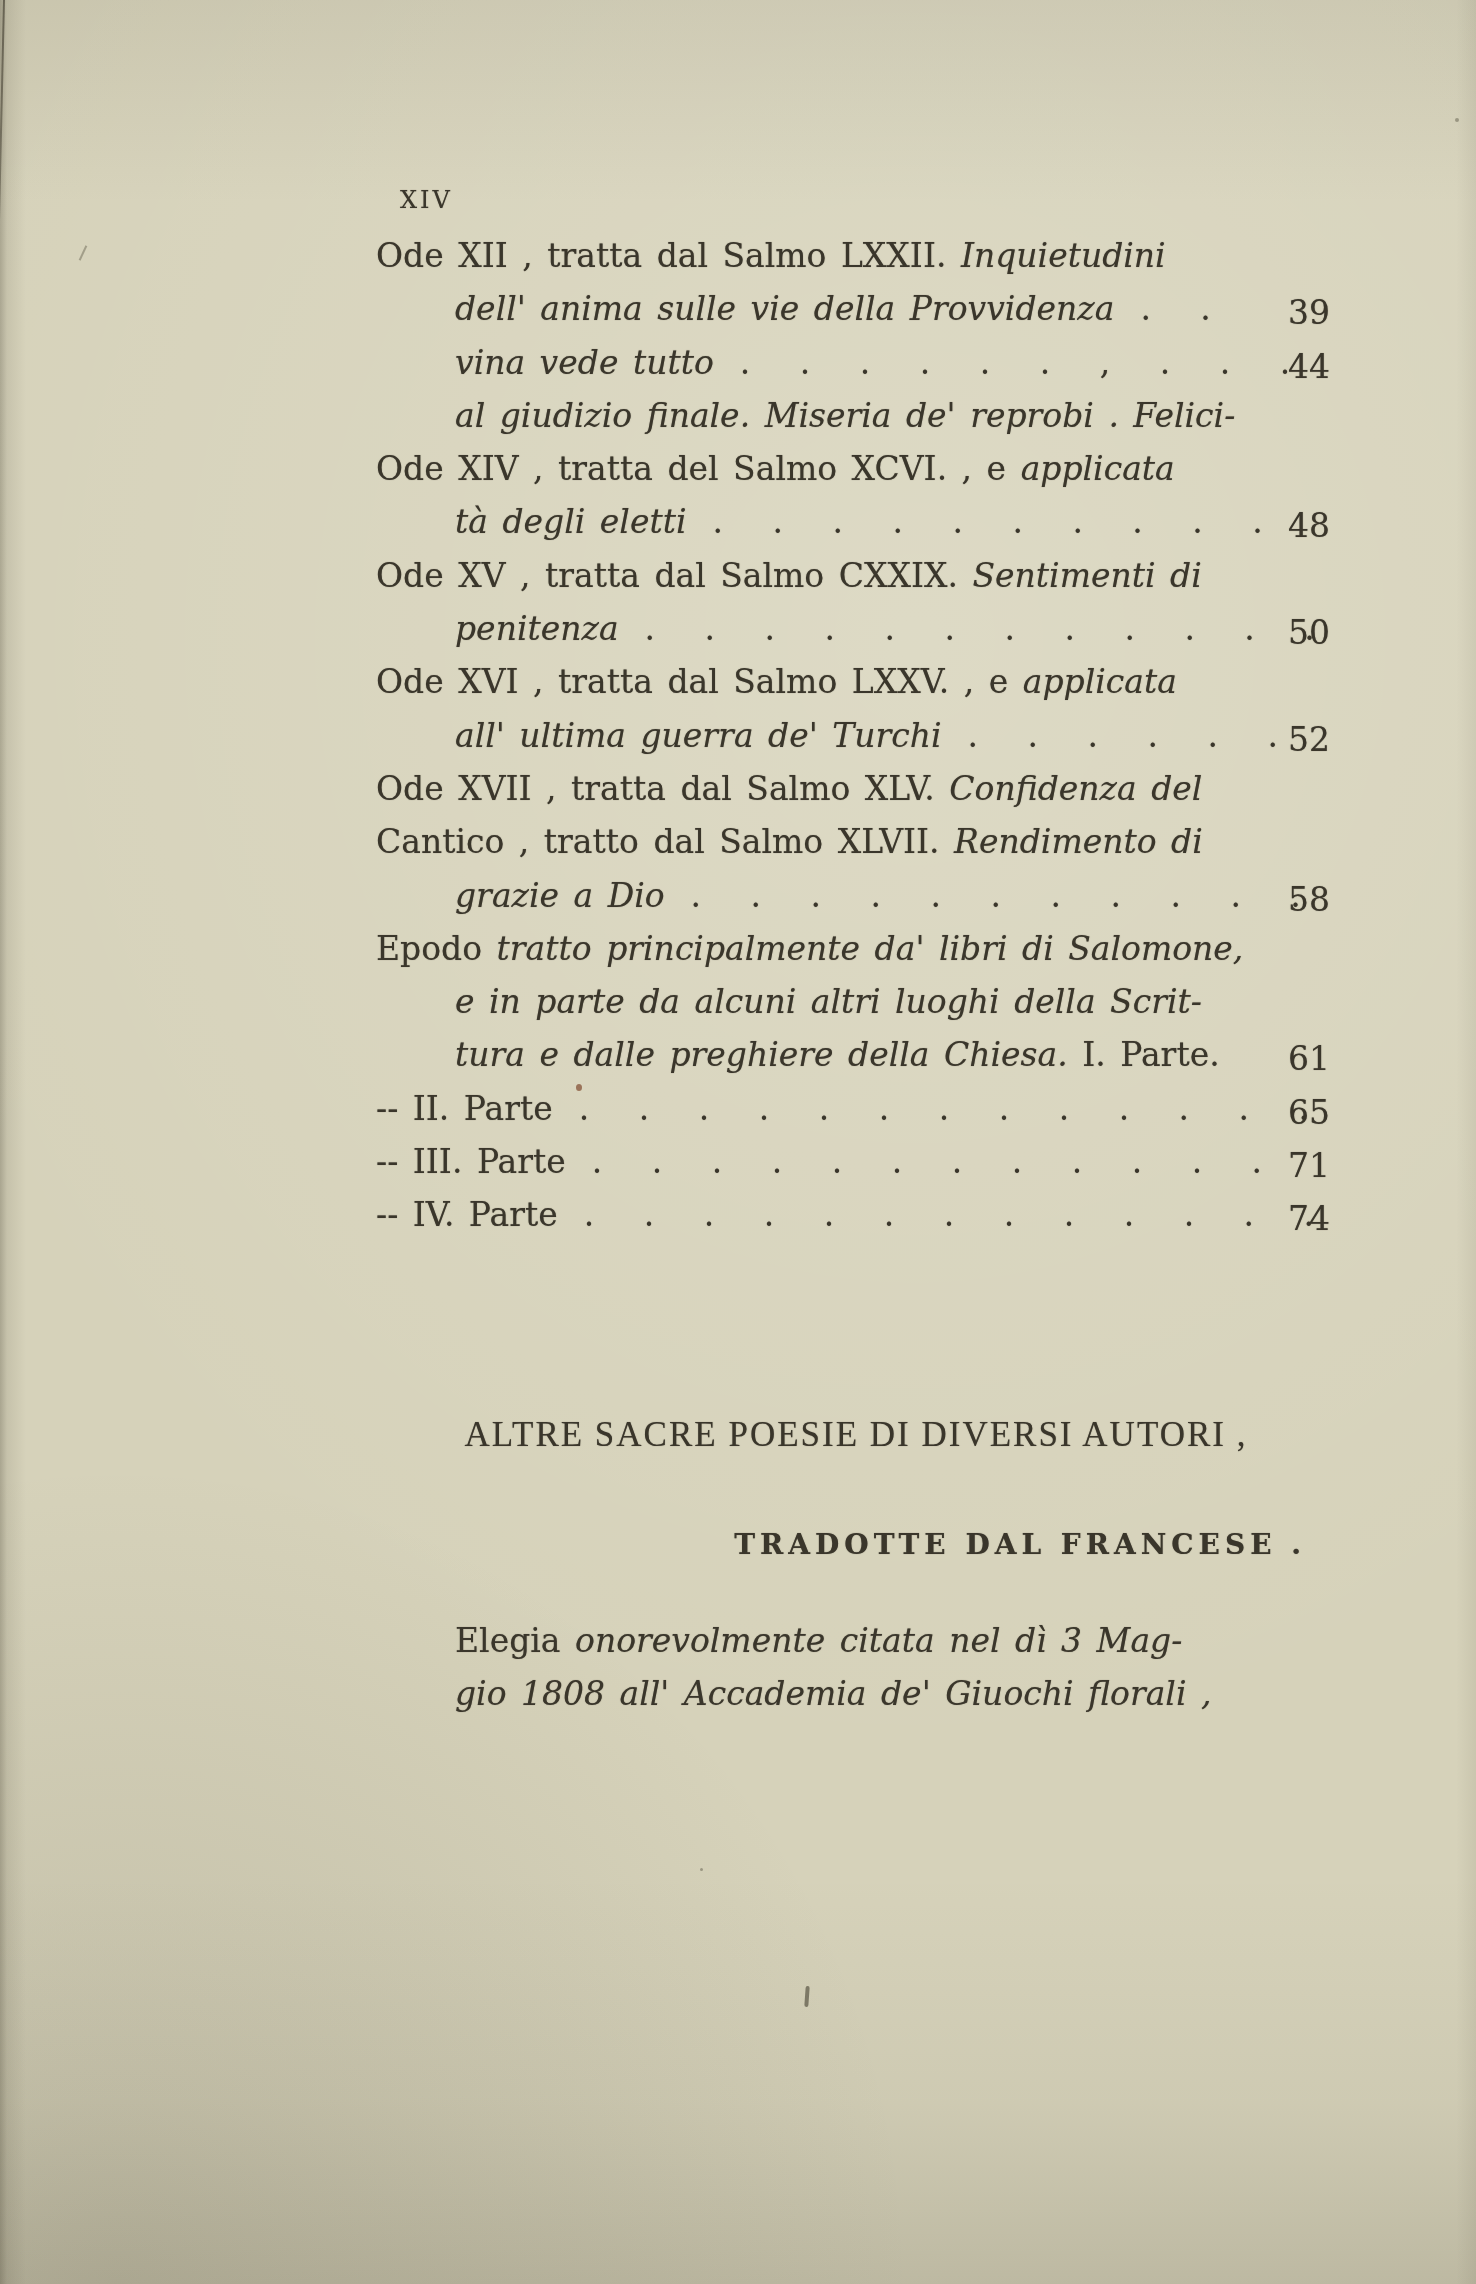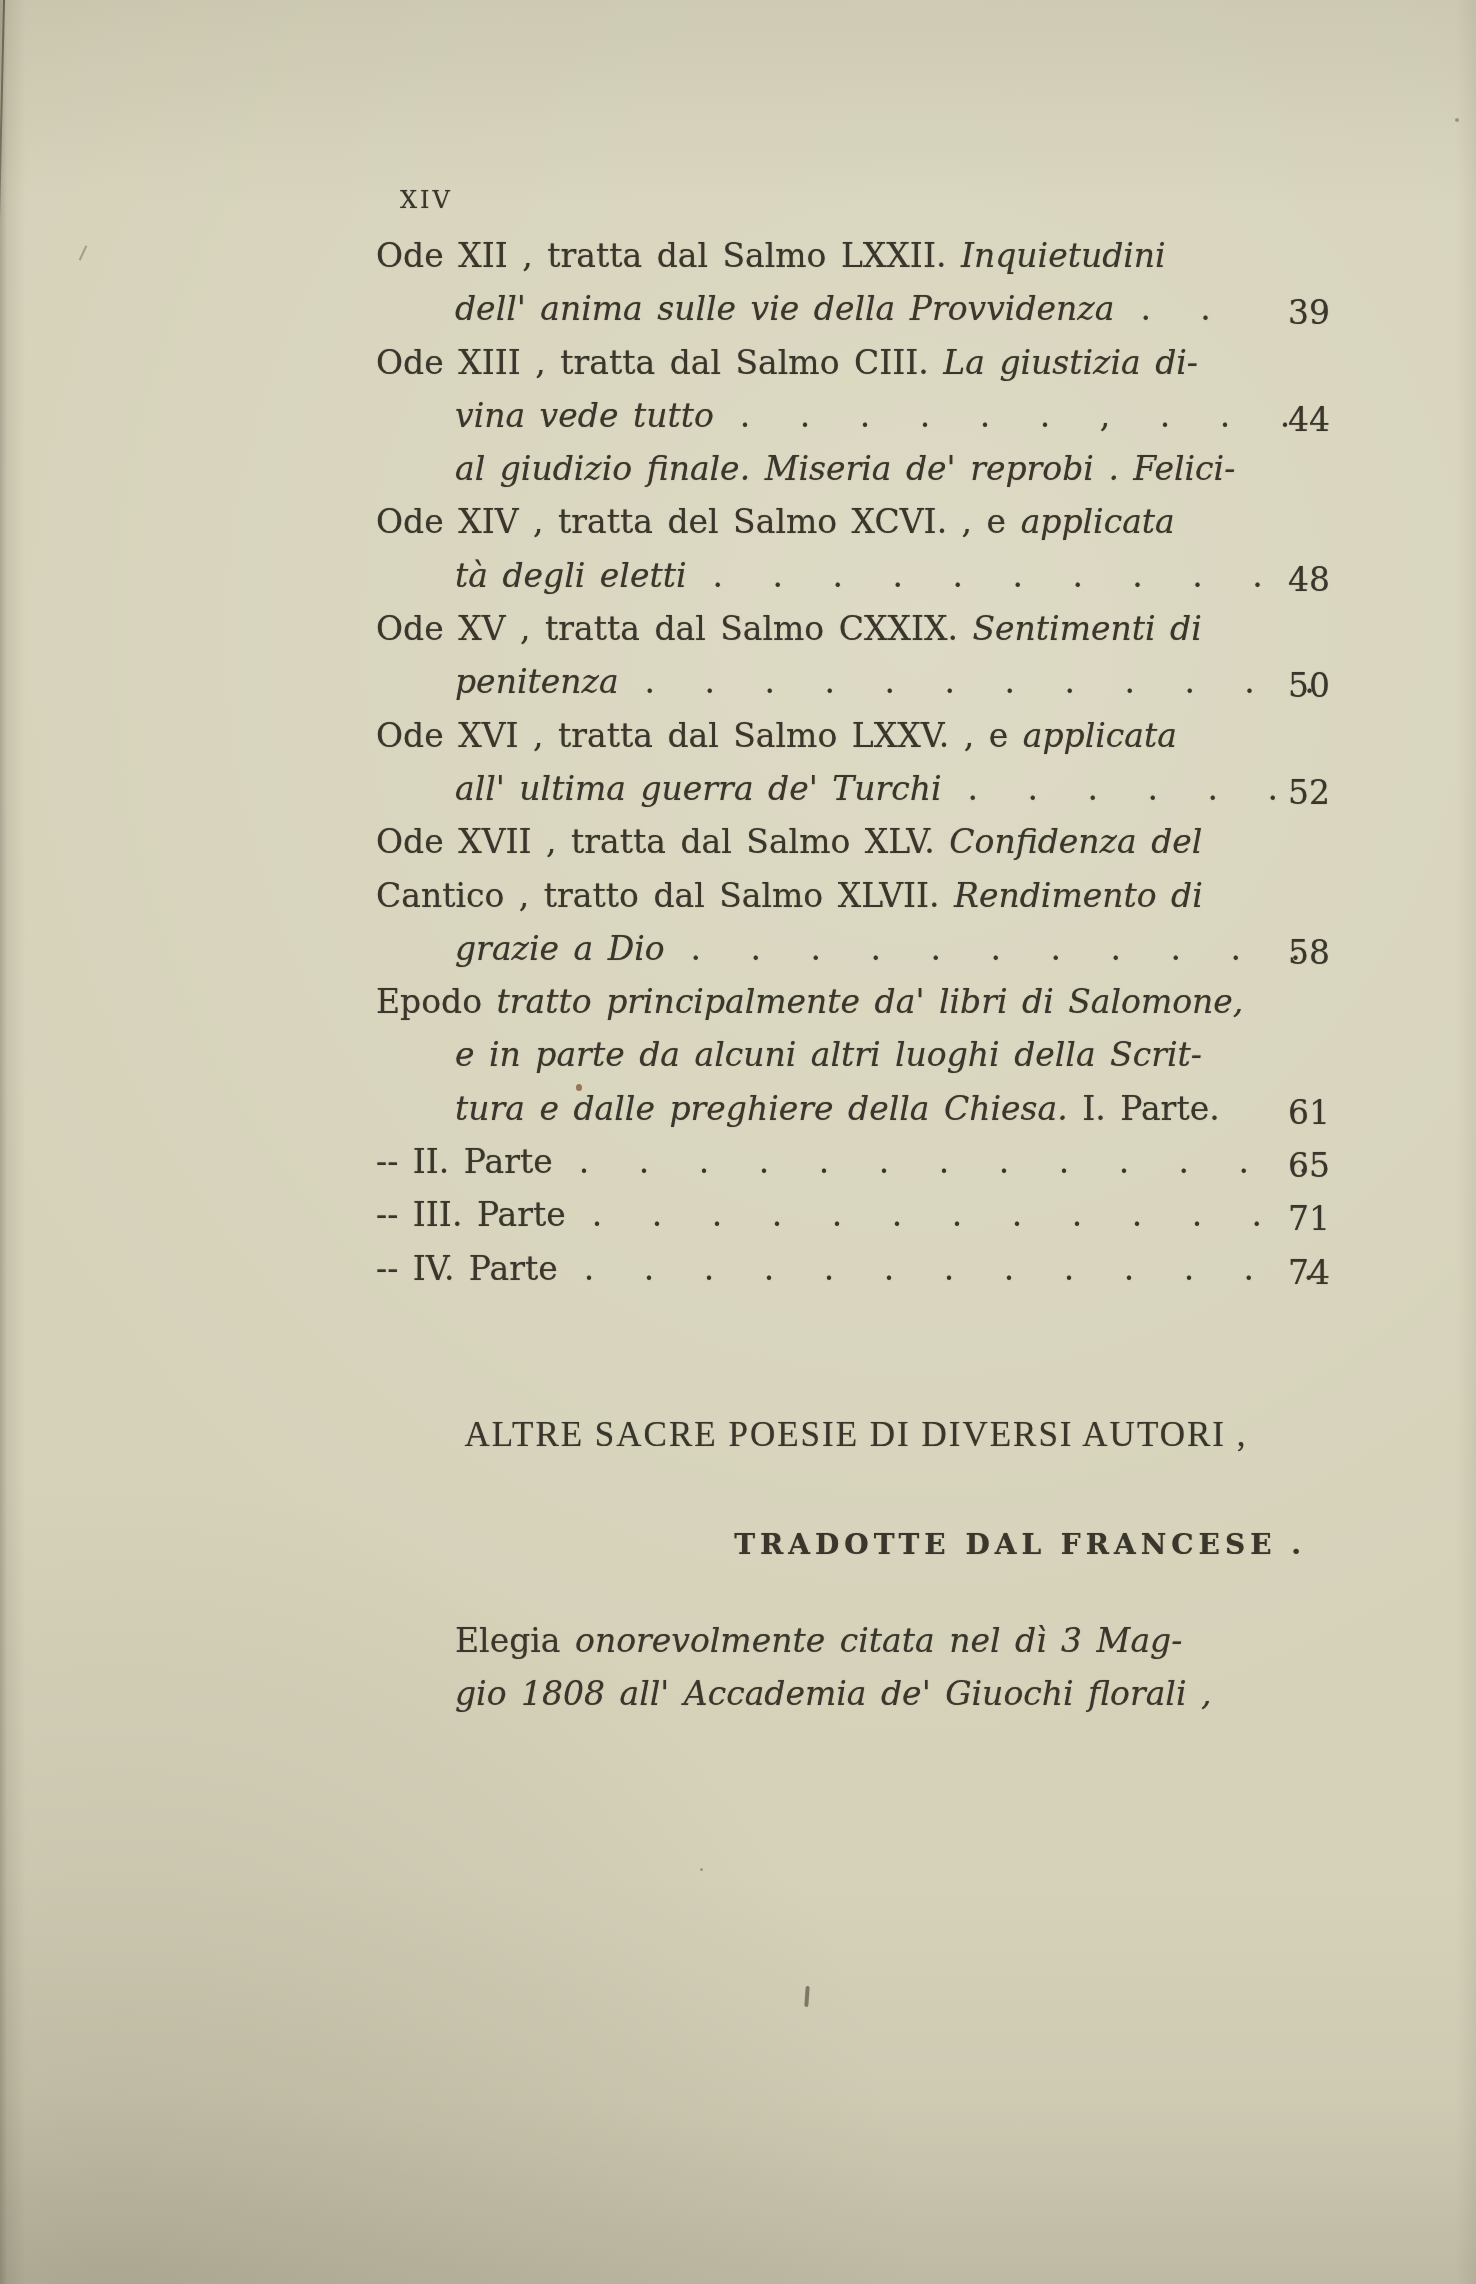--- a/index.html
+++ b/index.html
@@ -76,24 +76,20 @@
   <div class="folio">XIV</div>
 
   <div class="list first">
       <div class="row">
     <span class="segs"><span class="rm">Ode XII , tratta dal Salmo LXXII. </span><span class="it">Inquietudini</span></span>
     
   </div>
       <div class="row indent">
     <span class="segs"><span class="it">dell' anima sulle vie della Provvidenza</span></span><span class="leader">. .</span>
     <span class="pnum">39</span>
-  </div>
-      <div class="row">
-    <span class="segs"><span class="rm">Ode XIII , tratta dal Salmo CIII. </span><span class="it">La giustizia di-</span></span>
-    
   </div>
       <div class="row indent">
     <span class="segs"><span class="it">vina vede tutto</span></span><span class="leader">. . . . . . , . . .</span>
     <span class="pnum">44</span>
   </div>
       <div class="row indent">
     <span class="segs"><span class="it">al giudizio finale. Miseria de' reprobi . Felici-</span></span>
     
   </div>
       <div class="row">

